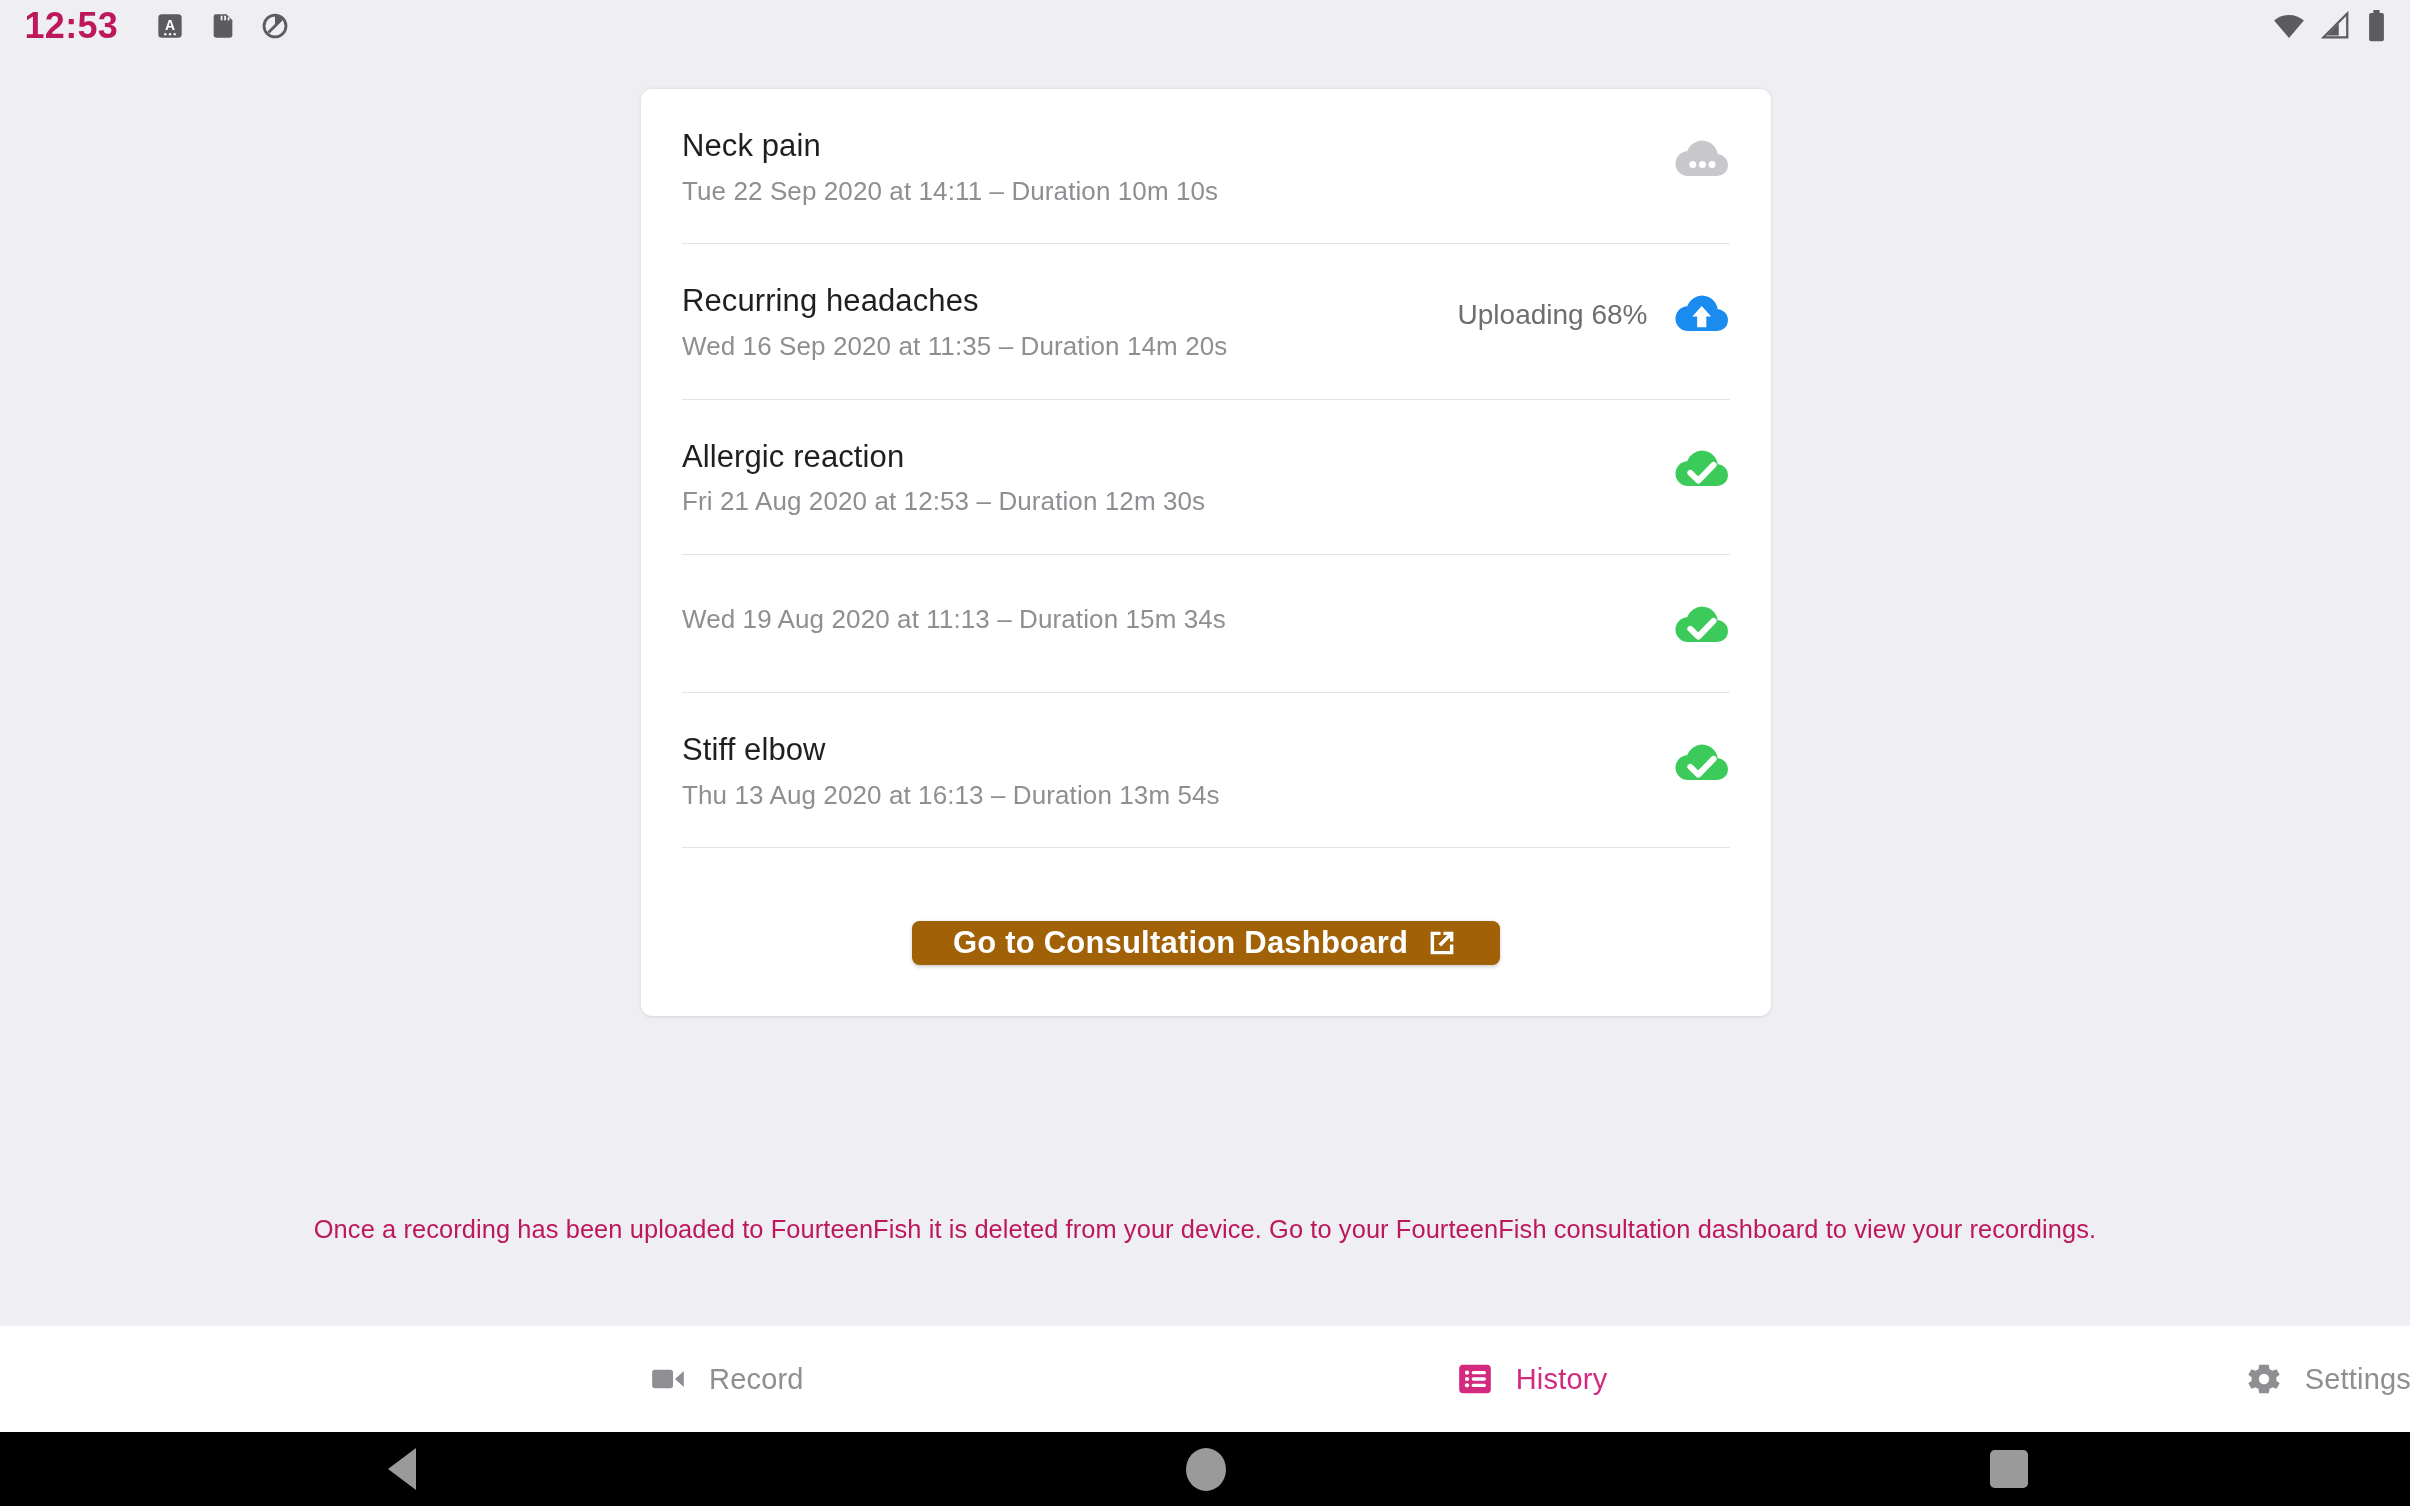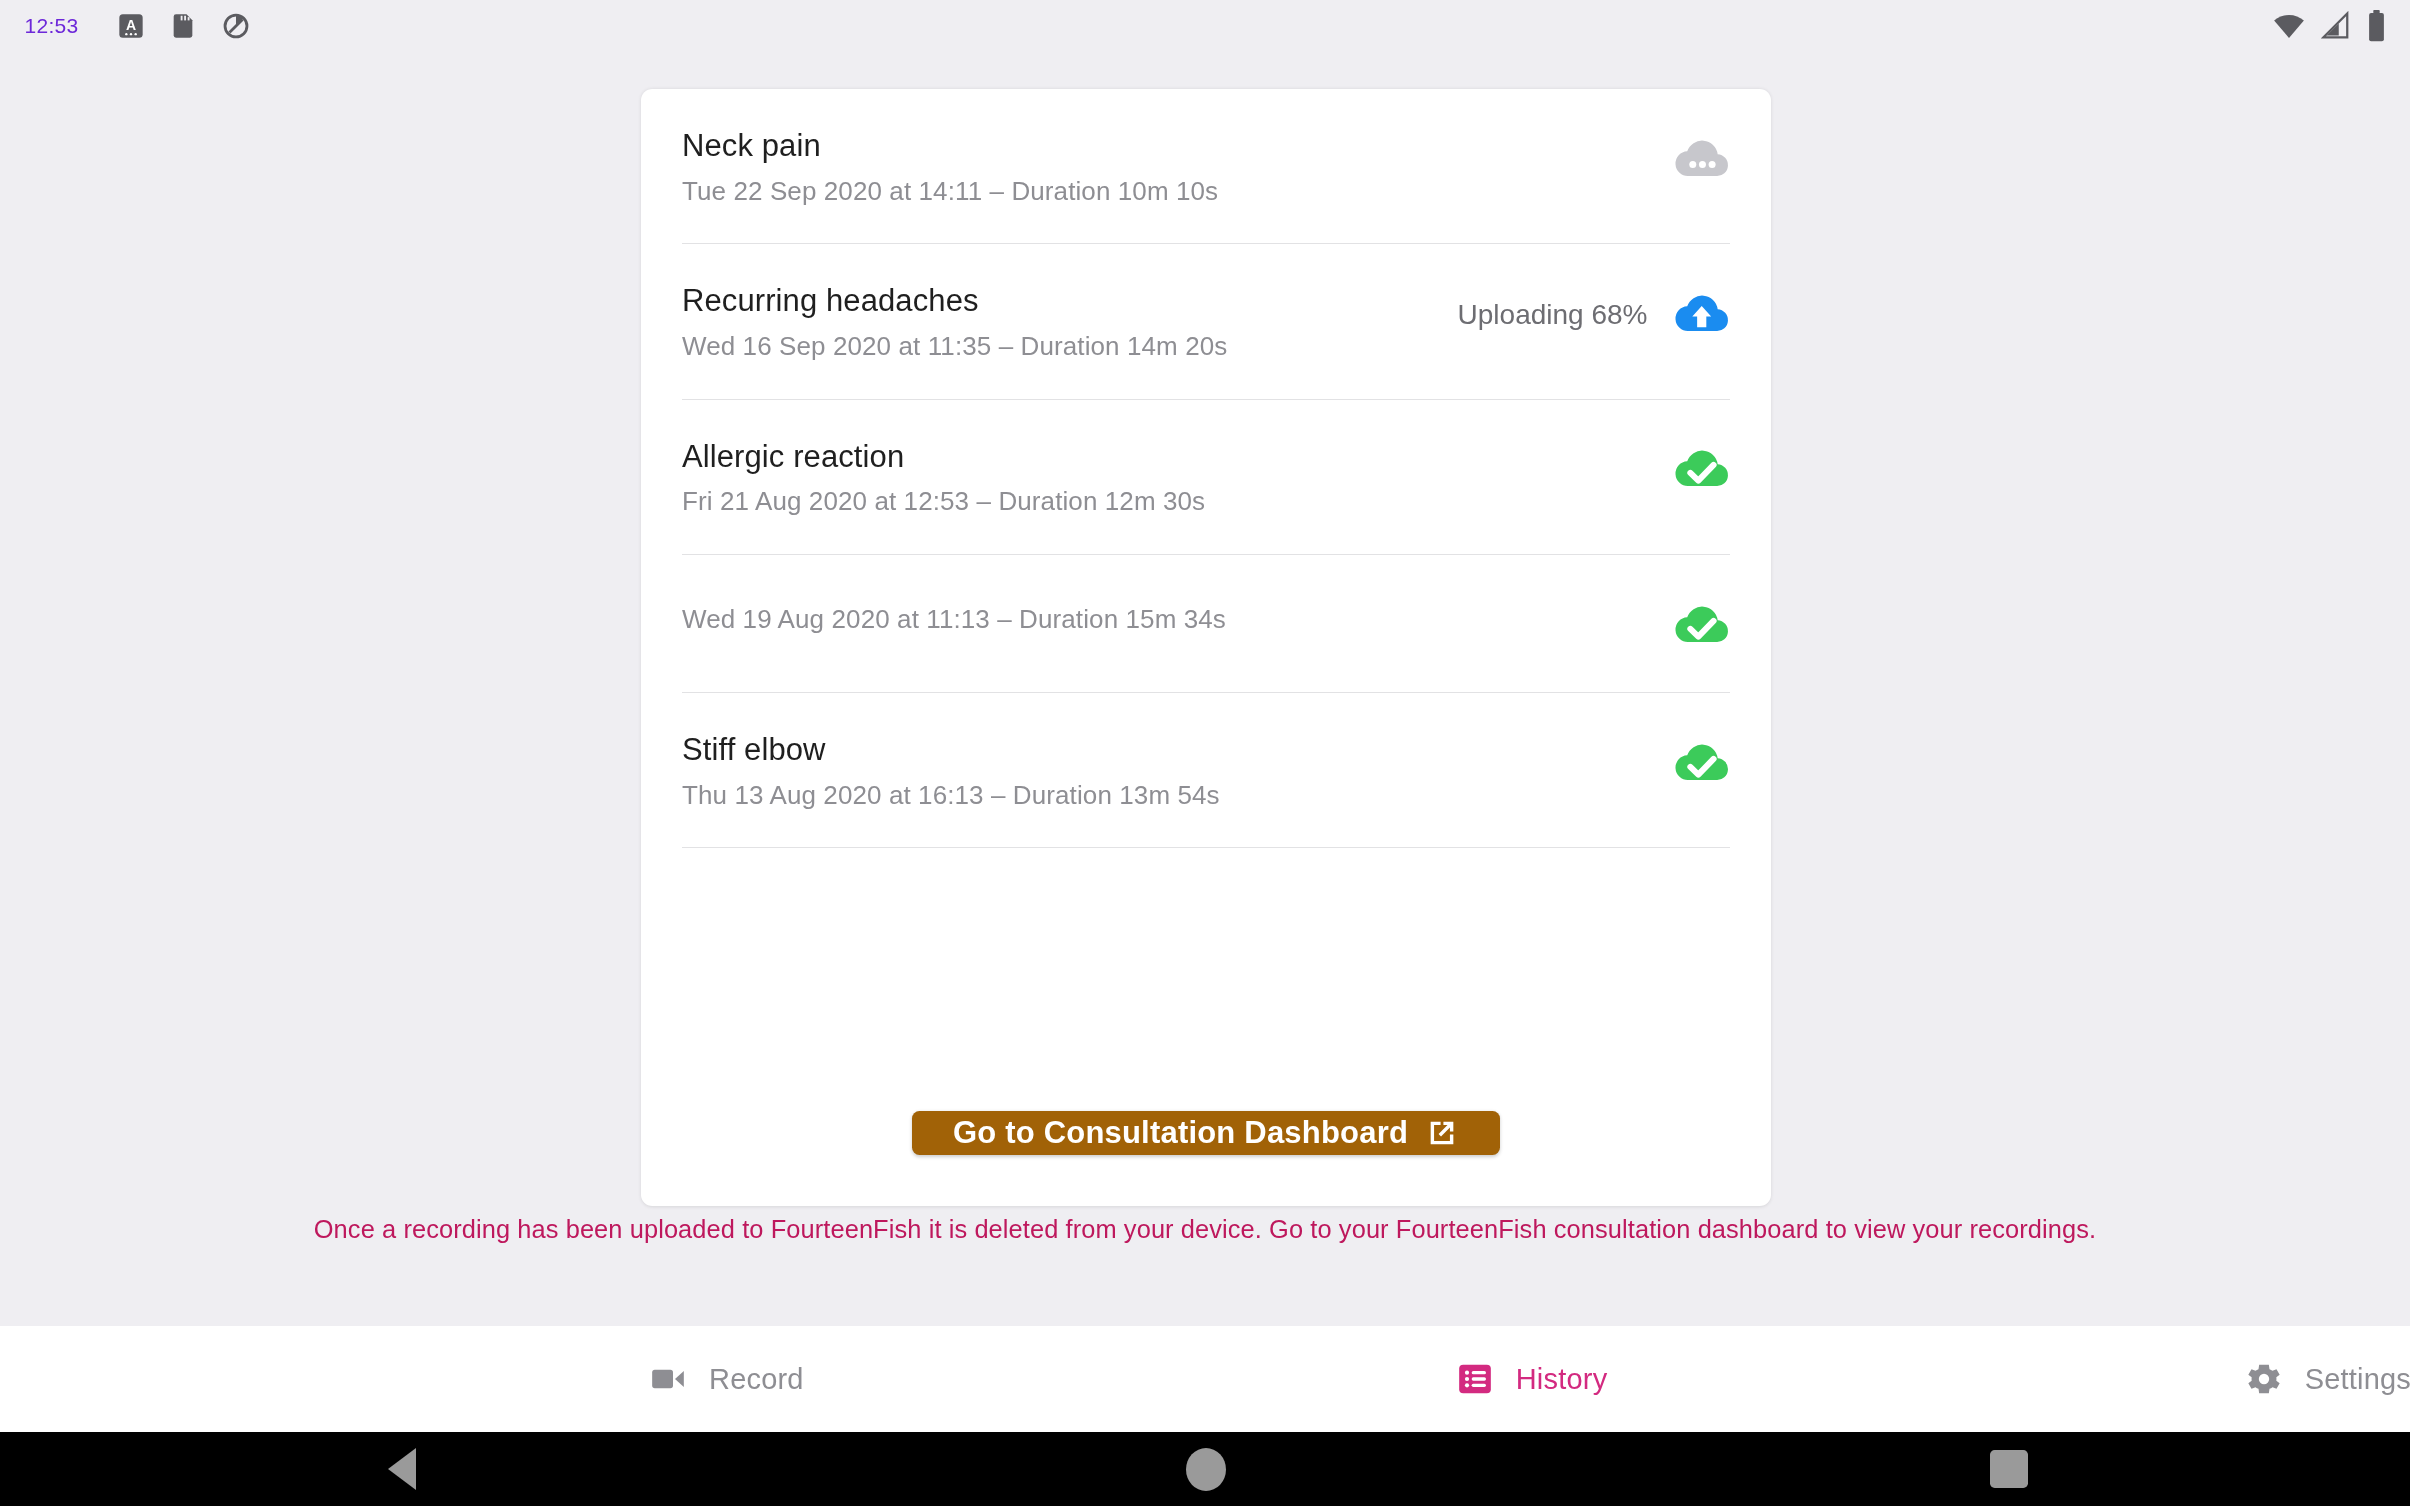--- a/index.html
+++ b/index.html
@@ -12,32 +12,32 @@
 
   
   #status-bar {
     position:absolute; top:0; left:0;
     width:2411px; height:52px;
     display:flex; align-items:center;
     padding:0 24.5px;
     background:#efeef2;
   }
   #status-clock {
-    font-size:21px; color:#6d28d9; letter-spacing:0.3px;
+    font-size:36px; color:#be185d; letter-spacing:0.3px;font-weight:bold;
   }
   #status-left-icons { display:flex; align-items:center; gap:24.5px; margin-left:38px; }
   #status-right-icons { margin-left:auto; display:flex; align-items:center; gap:15px; }
 
   .sb-ic { display:block; }
 
   
   #card {
     position:absolute;
     left:641px; top:89px;
-    width:1130px; height:1117px;
+    width:1130px; height:927px;
     background:#ffffff;
     border-radius:11.3px;
     box-shadow:0 0.9px 3.8px rgba(0,0,0,.10);
   }
 
   #history-list { padding:0 0; }
 
   .row {
     position:relative;
     display:flex; align-items:flex-start;

